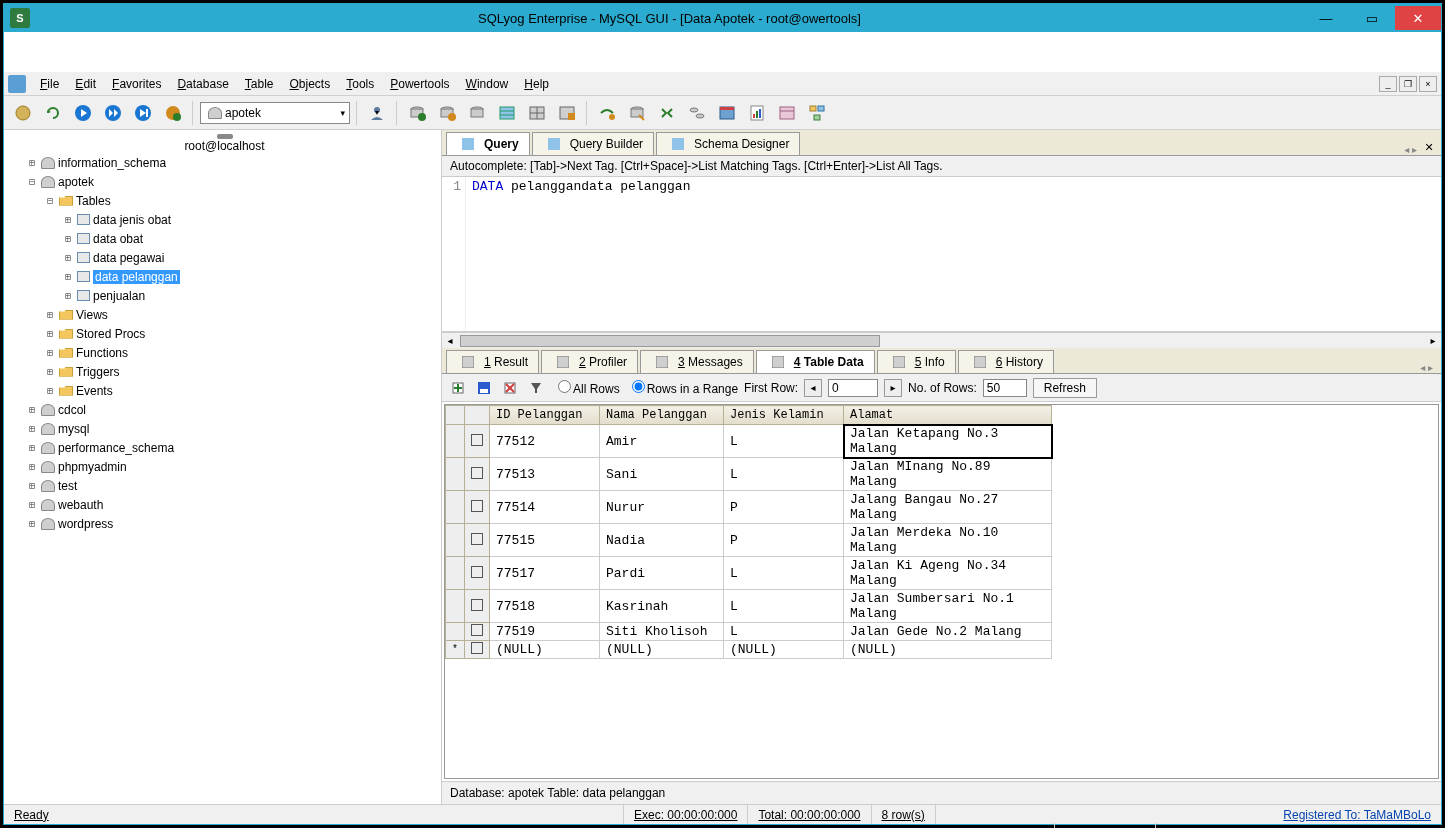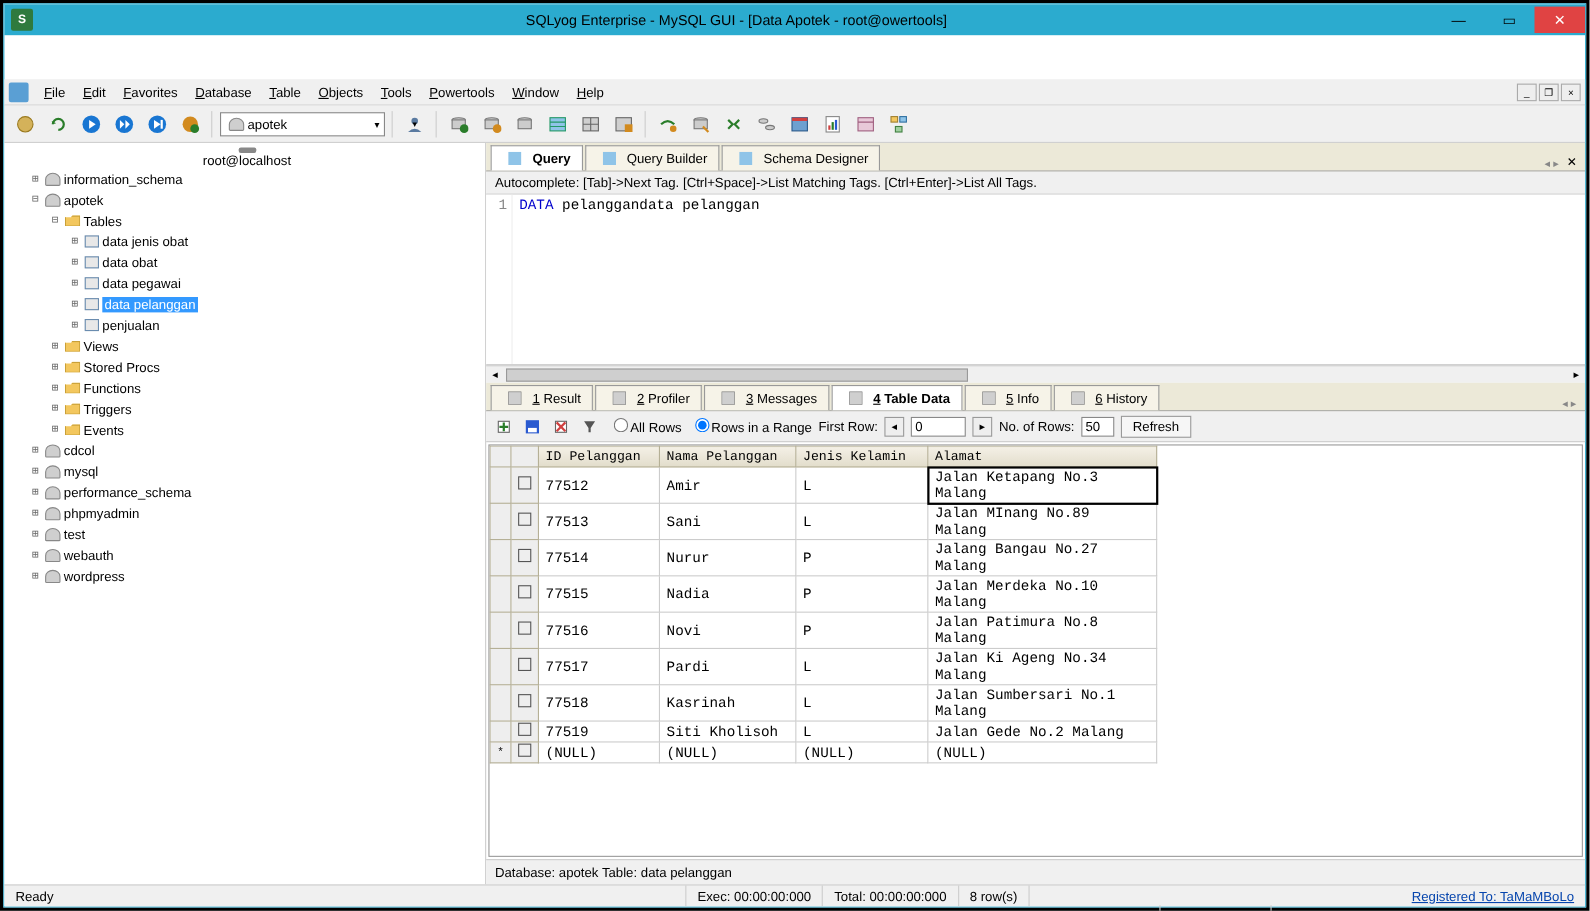--- a/index.html
+++ b/index.html
@@ -55,21 +55,21 @@
 .tdtoolbar button{border:1px solid #999;background:#f6f6f6;height:20px;padding:0 10px;cursor:pointer;font-size:12px;}
 .grid{flex:1;overflow:auto;background:#fff;border:1px solid #999;margin:2px;}
 .grid table{border-collapse:collapse;font-family:"Courier New",monospace;font-size:13px;}
 .grid th{background:linear-gradient(#f4f0e6,#e2ddcb);border:1px solid #b5b096;text-align:left;padding:2px 6px;font-weight:normal;font-size:12px;}
 .grid td{border:1px solid #ccc;padding:1px 6px;height:18px;}
 .grid .rowhdr{background:#eee;border:1px solid #b5b096;width:18px;text-align:center;font-size:10px;}
 .grid .chk{width:12px;height:12px;border:1px solid #555;display:inline-block;}
 .grid td.selcell{outline:2px solid #000;outline-offset:-1px;}
 .dbinfo{background:#f0f0f0;padding:4px 8px;border-top:1px solid #ccc;font-size:12px;}
 .statusbar{height:20px;background:#f0f0f0;border-top:1px solid #ccc;display:flex;align-items:center;font-size:12px;}
-.statusbar .cell{border-right:1px solid #ccc;padding:0 10px;height:100%;display:flex;align-items:center;}
+.statusbar .cell{border-right:1px solid #ccc;padding:0 10px;height:100%;display:flex;align-items:center;text-decoration:underline;}
 .statusbar .reg{margin-left:auto;padding:0 10px;color:#0645ad;text-decoration:underline;cursor:pointer;}
 svg{display:block;}
 </style>
 </head>
 <body>
 
 <div class="window">
 
   <div class="titlebar">
     <div class="icon">S</div>
@@ -483,21 +483,21 @@
               <path d="M2 2 L12 2 L8 8 L8 12 L6 12 L6 8 Z" fill="#555"></path>
             </svg>
           </div>
         <label><input type="radio" name="rowmode" style=""><span>All Rows</span></label>
         <label><input type="radio" name="rowmode" checked="" style=""><span>Rows in a Range</span></label>
         <span>First Row:</span>
         <div class="navbtn">◂</div>
         <input type="text" style="width: 50px;" value="0">
         <div class="navbtn">▸</div>
         <span>No. of Rows:</span>
-        <input type="text" style="width: 30px;" value="50">
+        <input type="text" style="width: 44px;" value="50">
         <button>Refresh</button>
       </div>
 
       <div class="grid">
         <table id="gridtable">
             <tbody>
               <tr>
                 <th class="rowhdr"></th>
                 <th class="rowhdr"></th>
                 <th style="width:110px">ID Pelanggan</th>
@@ -529,28 +529,20 @@
                 <td class="">P</td>
                 <td class="">Jalang Bangau No.27 Malang</td>
               </tr>
               <tr>
                 <td class="rowhdr"></td>
                 <td class="rowhdr"><span class="chk"></span></td>
                 <td class="">77515</td>
                 <td class="">Nadia</td>
                 <td class="">P</td>
                 <td class="">Jalan Merdeka No.10 Malang</td>
-              </tr>
-              <tr>
-                <td class="rowhdr"></td>
-                <td class="rowhdr"><span class="chk"></span></td>
-                <td class="">77516</td>
-                <td class="">Novi</td>
-                <td class="">P</td>
-                <td class="">Jalan Patimura No.8 Malang</td>
               </tr>
               <tr>
                 <td class="rowhdr"></td>
                 <td class="rowhdr"><span class="chk"></span></td>
                 <td class="">77517</td>
                 <td class="">Pardi</td>
                 <td class="">L</td>
                 <td class="">Jalan Ki Ageng No.34 Malang</td>
               </tr>
               <tr>

